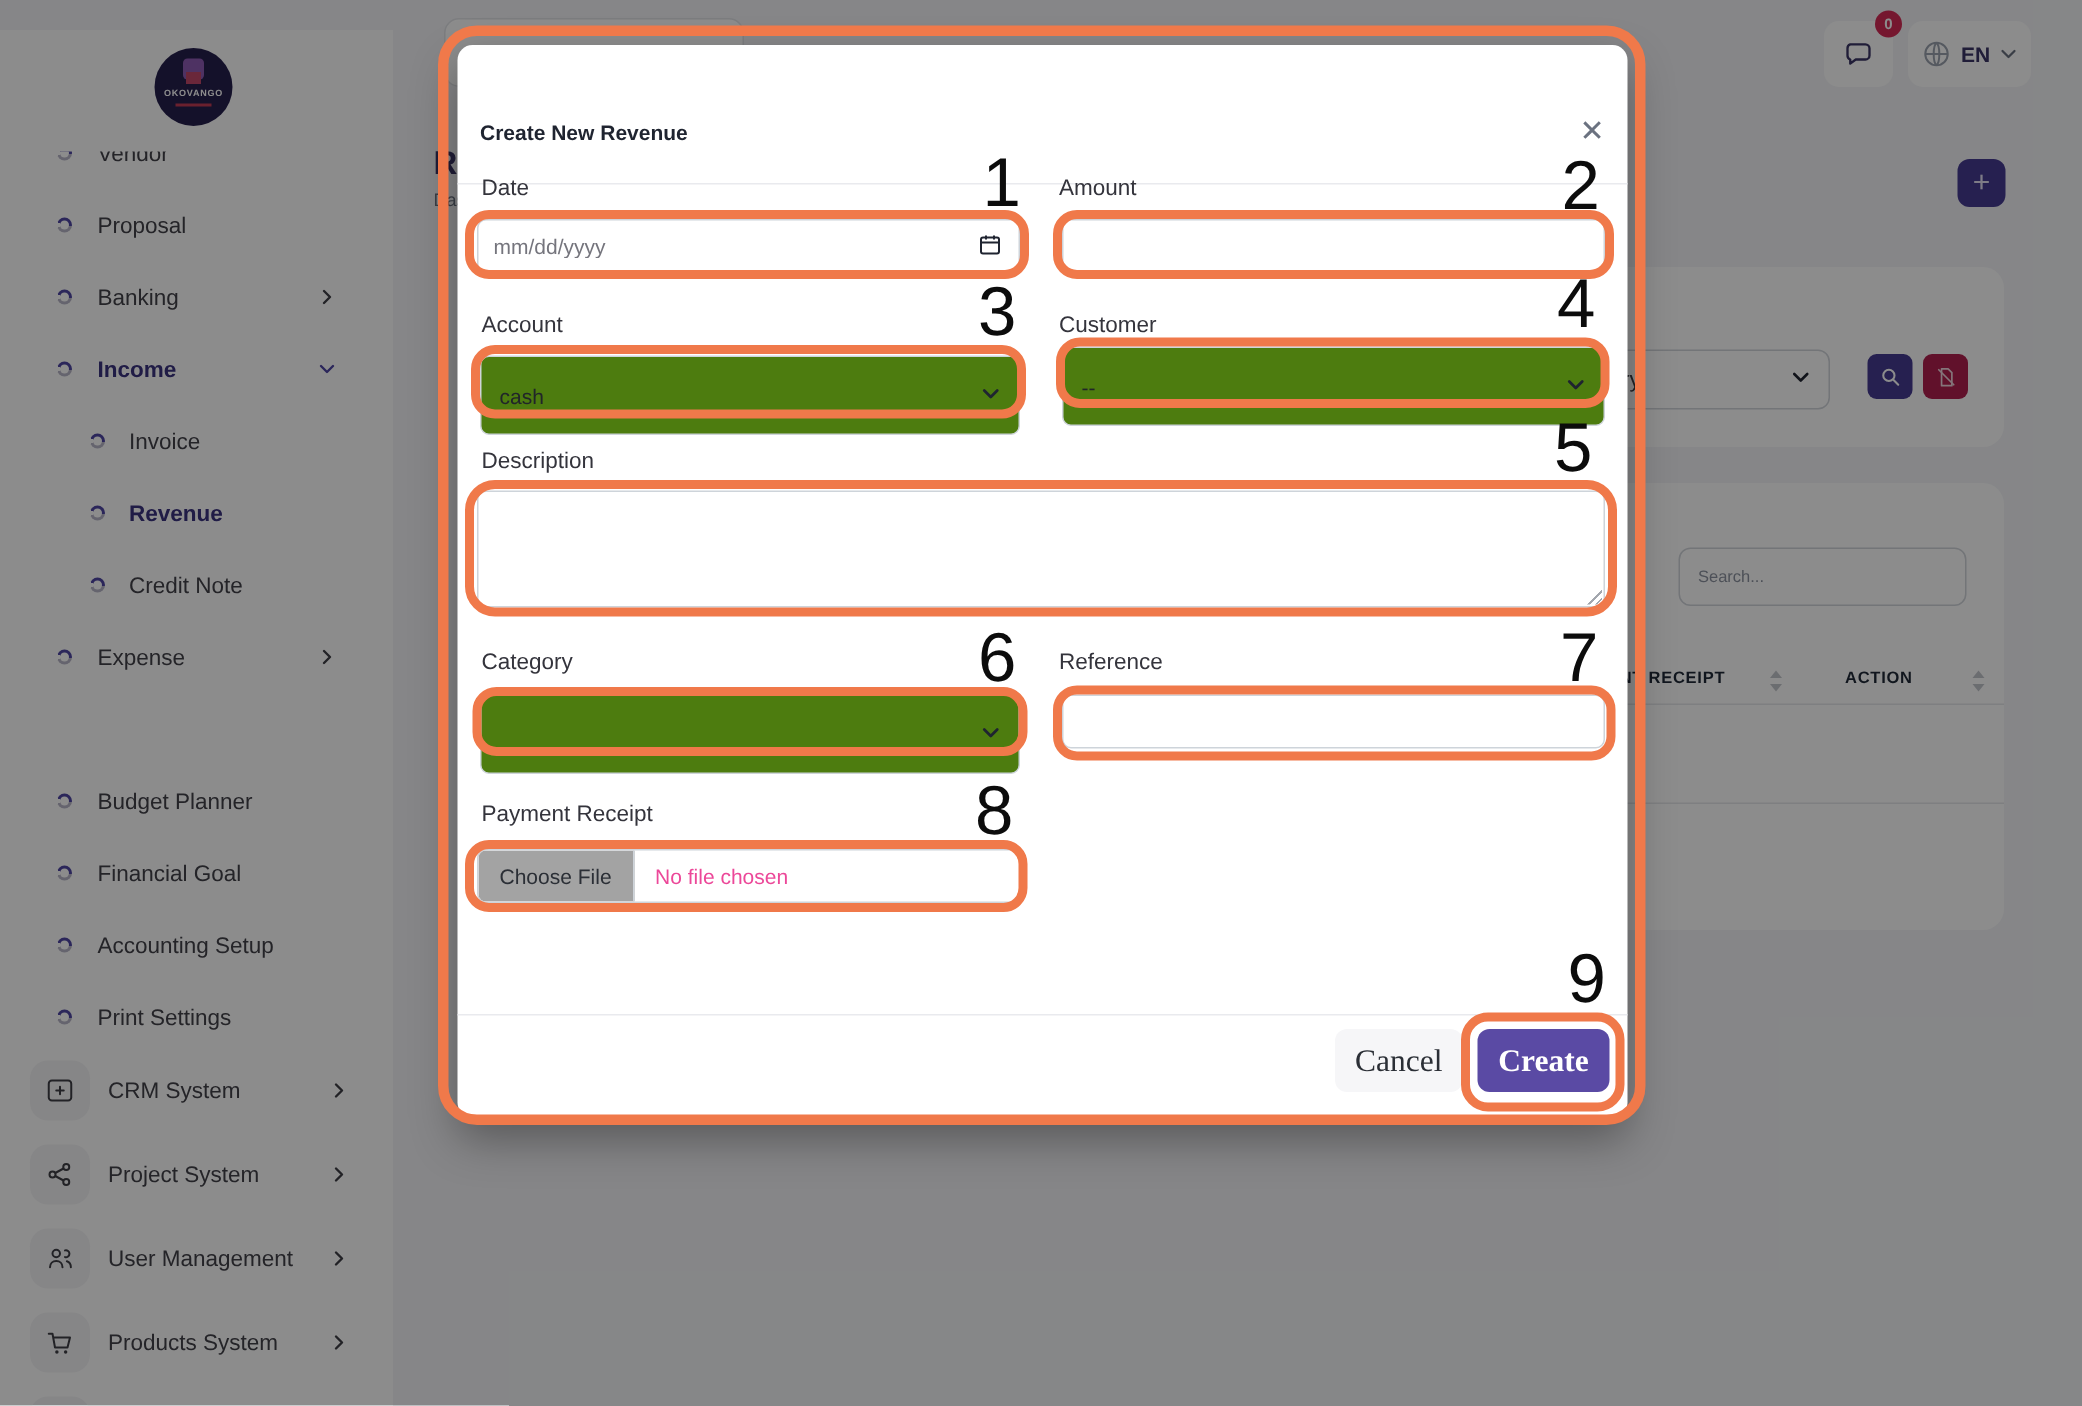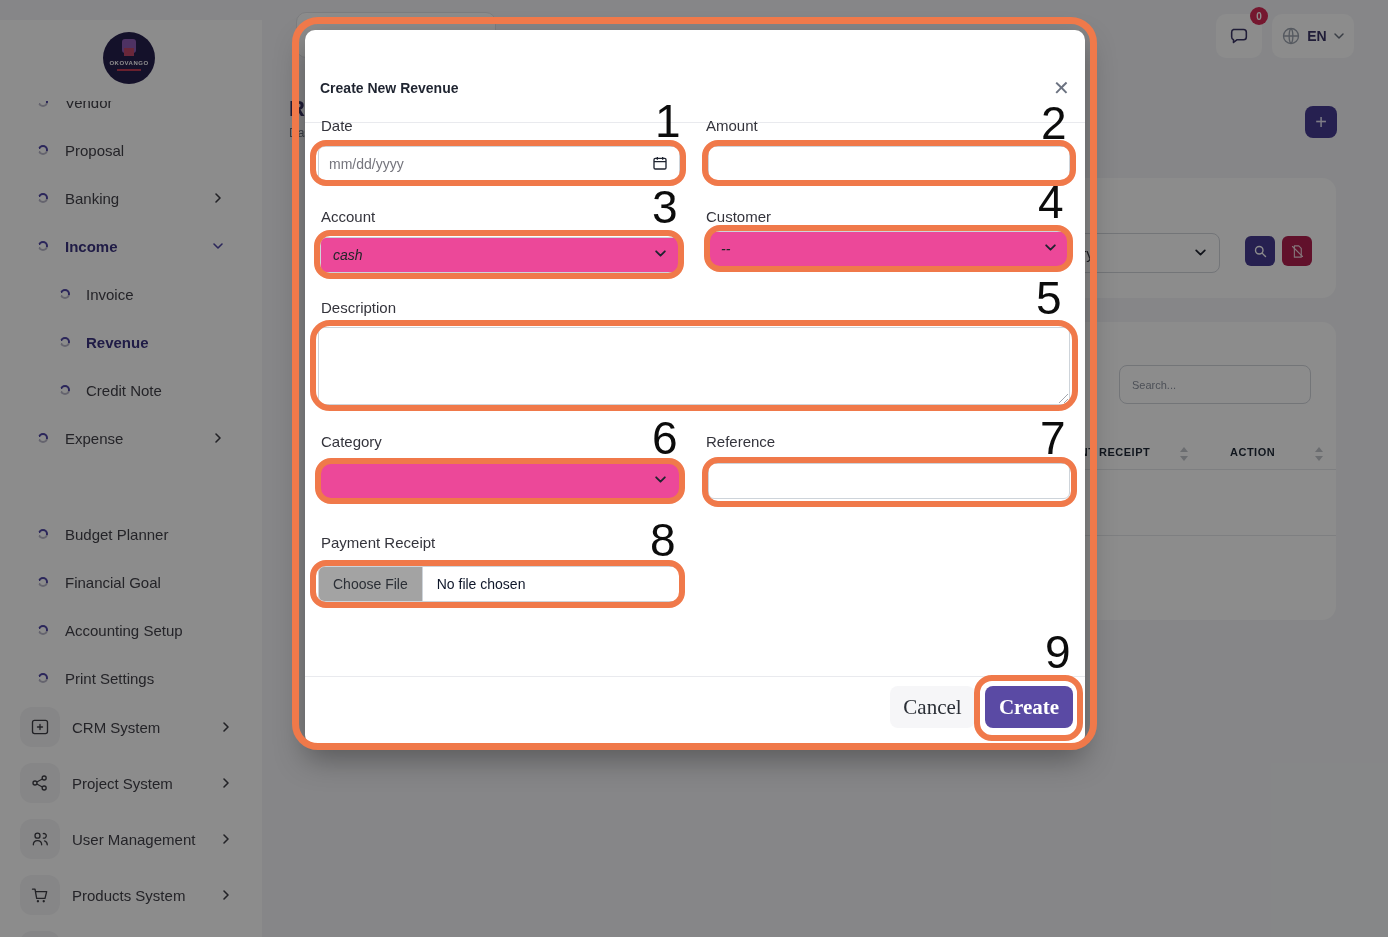--- a/index.html
+++ b/index.html
@@ -64,31 +64,31 @@
   .overlay { position:absolute; inset:0; background:rgba(0,0,0,0.45); z-index:40; }
 
   
   .modal { position:absolute; left:305px; top:30px; width:780px; height:715px; background:#ffffff; border-radius:10px; z-index:50; box-shadow:0 14px 30px rgba(0,0,0,.35); }
   .modal-title { position:absolute; left:15px; top:50px; font-size:14px; font-weight:bold; color:#1f2430; }
   .modal-close { position:absolute; left:748px; top:48px; font-size:20px; color:#6b7280; cursor:pointer; line-height:1; }
   .modal-hdiv { position:absolute; left:0; top:92px; width:780px; height:1px; background:#e9eaee; }
   .f-label { position:absolute; font-size:15px; color:#34343c; }
   .f-input { position:absolute; height:36px; border:1px solid #ced4da; border-radius:6px; background:#fff; font-size:14px; color:#212529; padding:2px 10px; outline:none; font-family:"Liberation Sans", sans-serif; }
   .f-input::placeholder { color:#75757d; }
-  .f-select { position:absolute; height:36px; border:1px solid #ced4da; border-radius:6px; background:#ec4899; display:flex; align-items:center; padding:0 12px; font-size:14px; color:#212529; cursor:pointer;font-style:italic; }
+  .f-select { position:absolute; height:53px; border:1px solid #ced4da; border-radius:6px; background:#4d7c0f; display:flex; align-items:center; padding:0 12px; font-size:14px; color:#212529; cursor:pointer; }
   .f-select .sel-chev { margin-left:auto; }
   .f-textarea { position:absolute; border:1px solid #ced4da; border-radius:6px; background:#fff; resize:none; outline:none; }
   .resize-grip { position:absolute; width:11px; height:11px;
      background:
        linear-gradient(135deg, transparent 0 55%, #a3a7ae 55% 63%, transparent 63% 78%, #a3a7ae 78% 86%, transparent 86%);
   }
   .cal-icon { position:absolute; pointer-events:none; }
   .file-input { position:absolute; height:36px; border:1px solid #ced4da; border-radius:6px; background:#fff; display:flex; align-items:stretch; overflow:hidden; cursor:pointer; }
   .file-btn { background:#a3a3a3; border-right:1px solid #ced4da; display:flex; align-items:center; padding:0 14px; font-size:14px; color:#2b2f36; }
-  .file-status { display:flex; align-items:center; padding:0 14px; font-size:14px; color:#0f172a; }
+  .file-status { display:flex; align-items:center; padding:0 14px; font-size:14px; color:#ec4899; }
   .modal-fdiv { position:absolute; left:0; top:646px; width:780px; height:1px; background:#e9eaee; }
   .btn { position:absolute; top:656px; height:42px; border-radius:8px; display:flex; align-items:center; justify-content:center; font-size:21px; cursor:pointer;font-family:Liberation Serif, serif; }
   .btn-cancel { left:585px; width:85px; background:#f6f6f8; color:#2b2f36; }
   .btn-create { left:680px; width:88px; background:#5a4aa4; color:#ffffff; font-weight:bold; }
 
   
   .ann-layer { position:absolute; inset:0; z-index:60; pointer-events:none; }
   .ann-box { position:absolute; border:6px solid #f0794a; border-radius:16px; }
   .ann-modal { left:292px; top:17px; width:805px; height:733px; border-width:7px; border-radius:26px; }
   .ann-num { position:absolute; font-size:46px; font-weight:300; color:#0c0c0c; line-height:1; font-family:"Liberation Sans", sans-serif; }

